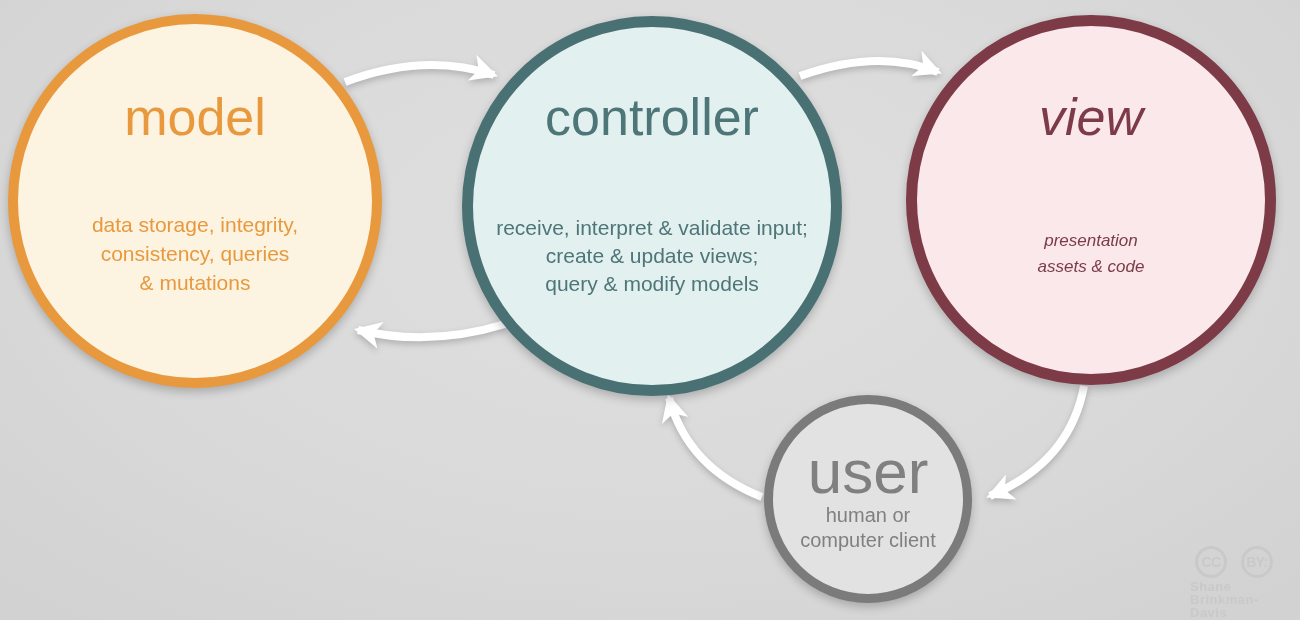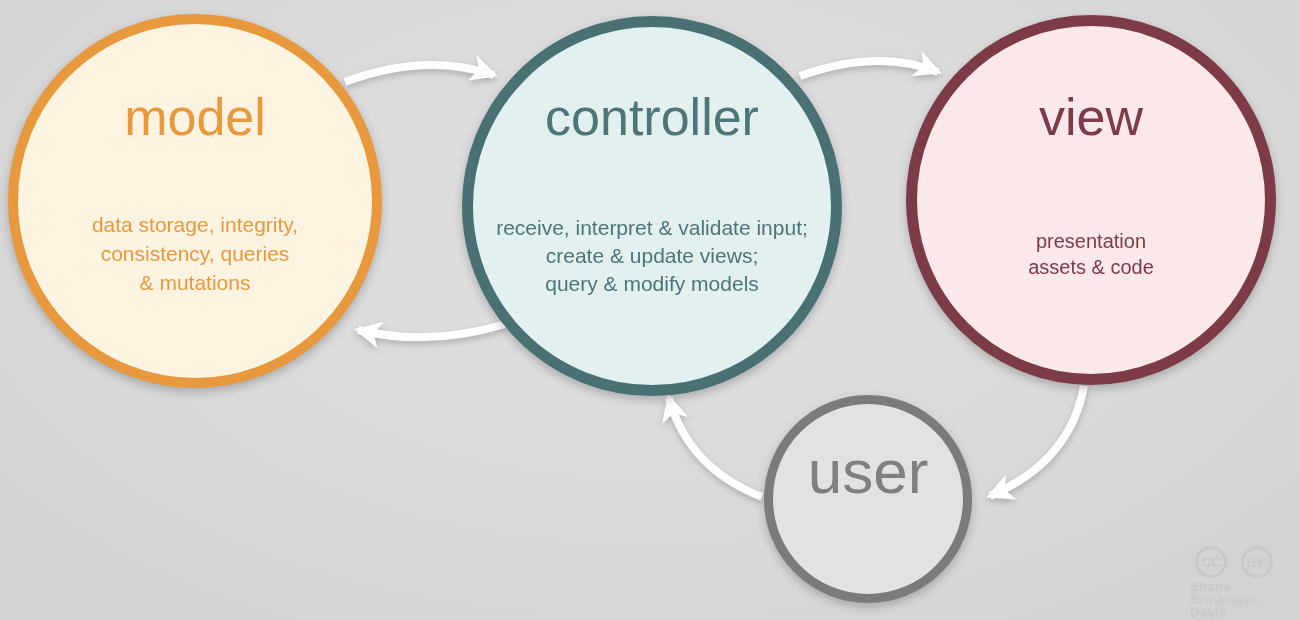--- a/index.html
+++ b/index.html
@@ -51,23 +51,23 @@
   }
 
   .node-model { left: 8px; top: 14px; width: 374px; height: 374px; border-width: 10px; }
   .node-model .node-title { top: 67px; font-size: 52px; line-height: 52px; }
   .node-model .node-desc  { top: 186px; font-size: 21px; line-height: 29px; }
 
   .node-controller { left: 462px; top: 16px; width: 380px; height: 380px; border-width: 11px; }
   .node-controller .node-title { top: 64px; font-size: 52px; line-height: 52px; }
   .node-controller .node-desc  { top: 187px; font-size: 21px; line-height: 28px; }
 
-  .node-view { left: 906px; top: 15px; width: 370px; height: 370px; border-width: 11px; }
+  .node-view { left: 906px; top: 15px; width: 370px; height: 370px; border-width: 11px; font-style: italic; }
   .node-view .node-title { top: 65px; font-size: 52px; line-height: 52px; }
-  .node-view .node-desc  { top: 202px; font-size: 20px; line-height: 26px; }
+  .node-view .node-desc  { top: 202px; font-size: 17px; line-height: 26px; }
 
   .node-user { left: 764px; top: 395px; width: 208px; height: 208px; border-width: 9px; }
   .node-user .node-title { top: 44px; font-size: 62px; line-height: 48px; }
   .node-user .node-desc  { top: 99px; font-size: 20px; line-height: 25px; }
 
   
   .attribution {
     position: absolute;
     z-index: 3;
     color: #c9c9c9;
@@ -135,20 +135,22 @@
   </div>
 
   <div class="node node-view" style="border-color: rgb(124, 59, 71); background-color: rgb(250, 232, 235); color: rgb(124, 59, 71);">
     <div class="node-title">view</div>
     <div class="node-desc">presentation
 assets &amp; code</div>
   </div>
 
   <div class="node node-user" style="border-color: rgb(123, 123, 123); background-color: rgb(226, 226, 226); color: rgb(128, 128, 128);">
     <div class="node-title">user</div>
+    <div class="node-desc">human or
+computer client</div>
   </div>
 
   <div class="attribution">
     <div class="cc-badges">
       <div class="cc-circle">CC</div>
       <div class="cc-circle">BY:</div>
     </div>
     <div class="attribution-name">Shane
 Brinkman-Davis</div>
   </div>

